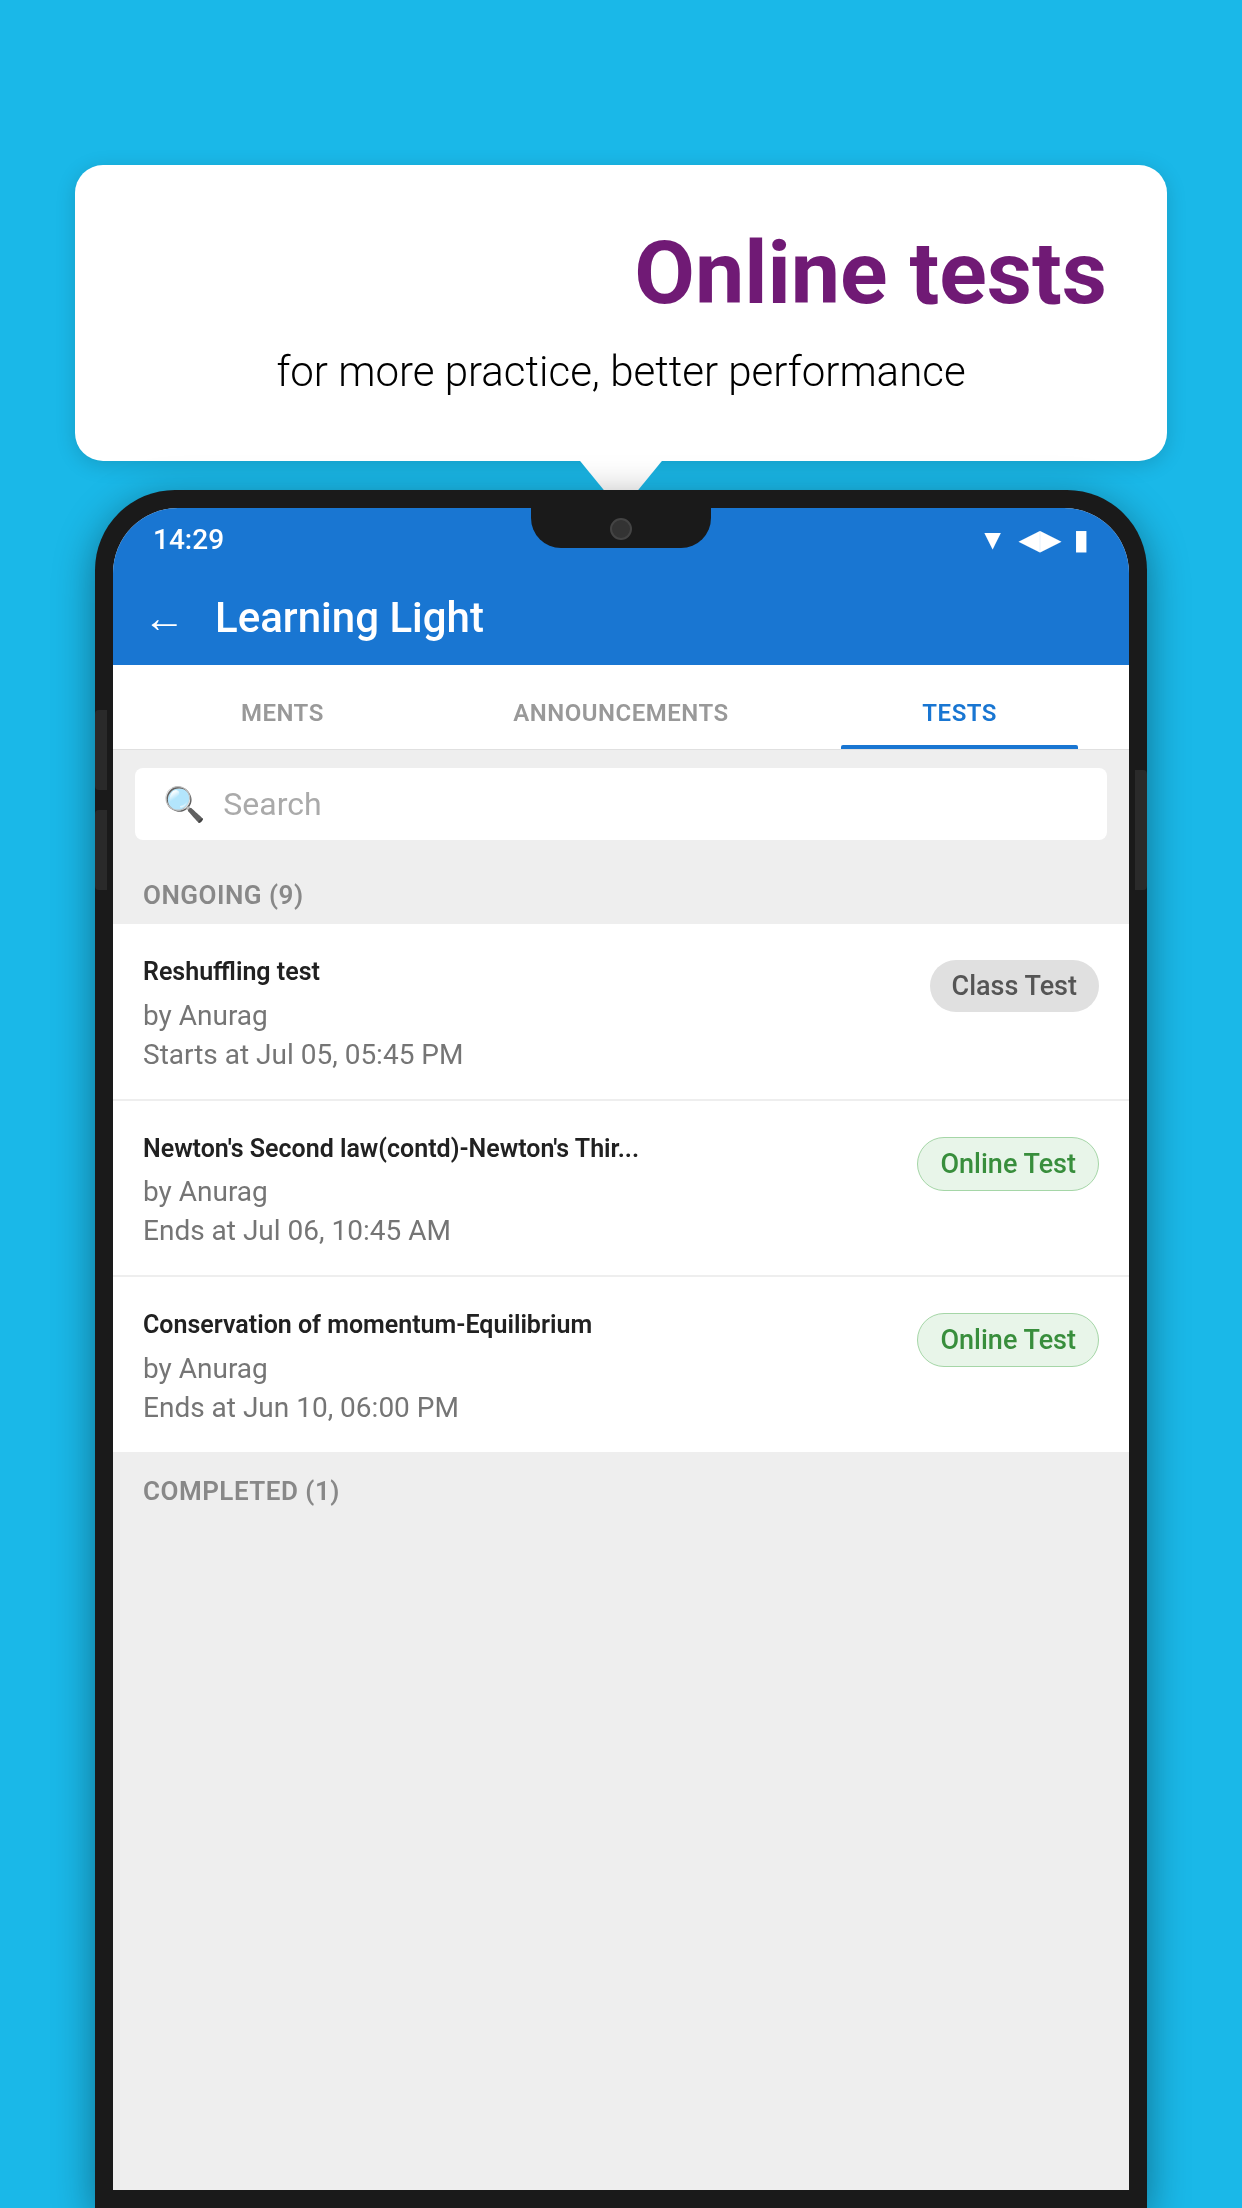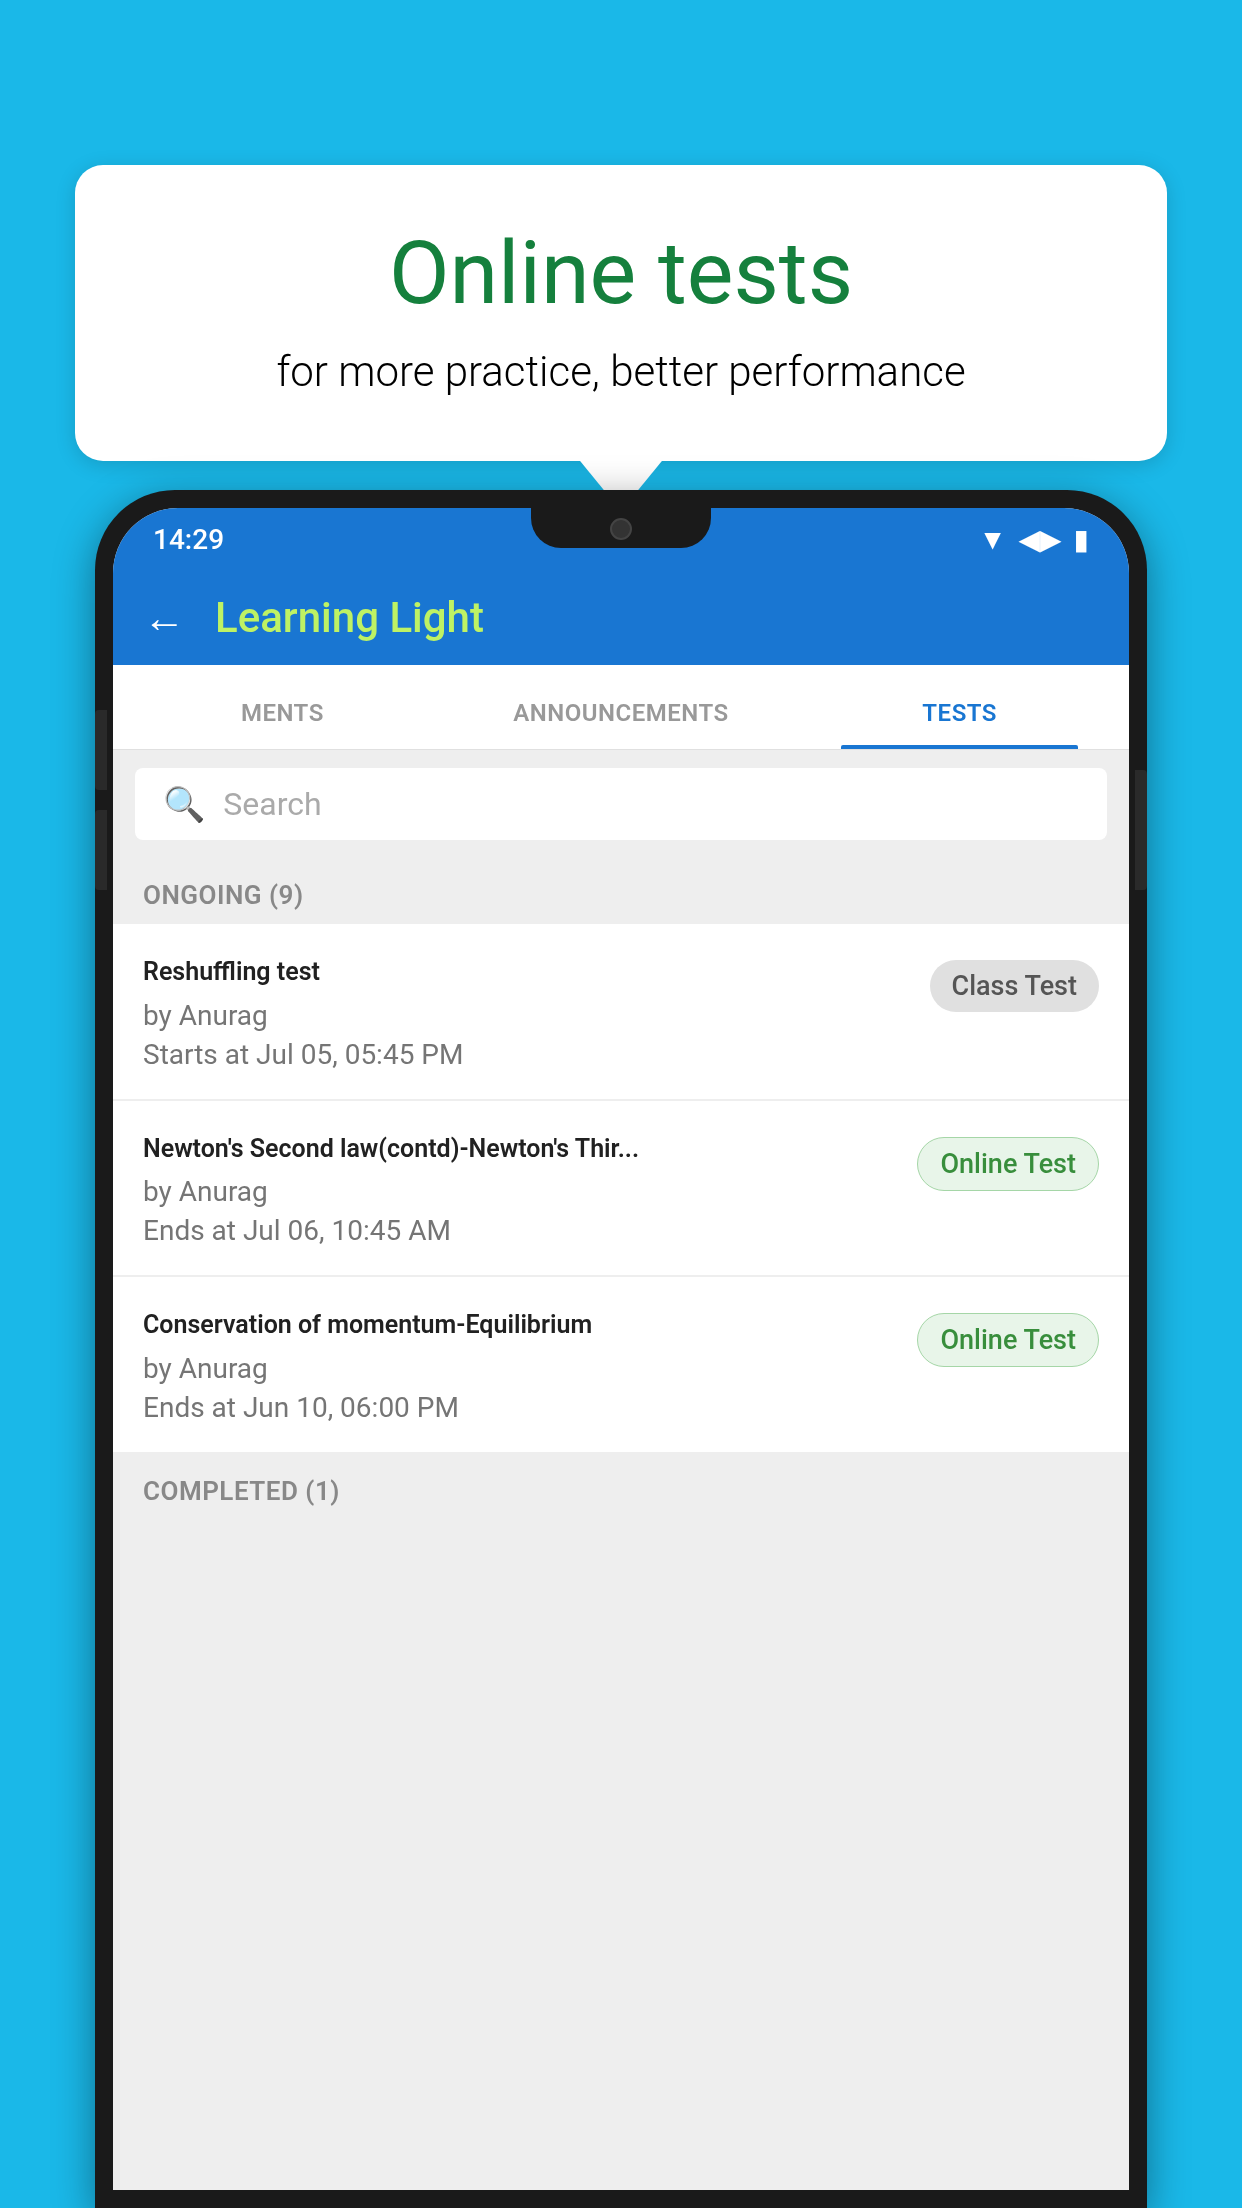--- a/index.html
+++ b/index.html
@@ -32,24 +32,25 @@
       left: 50%;
       transform: translateX(-50%);
       width: 0;
       height: 0;
       border-left: 45px solid transparent;
       border-right: 45px solid transparent;
       border-top: 55px solid #ffffff;
     }
     .speech-bubble-title {
       font-size: 88px;
-      font-weight: 400;
-      color: #15803d;
+      font-weight: 700;
+      color: #701a75;
       line-height: 1.1;
       margin-bottom: 25px;
+      text-align: right;
     }
     .speech-bubble-subtitle {
       font-size: 42px;
       color: #000000;
       font-weight: 300;
     }
 
     
     .phone-frame {
       position: absolute;
@@ -131,21 +132,21 @@
       align-items: center;
       padding: 0 30px;
       gap: 30px;
       flex-shrink: 0;
     }
     .back-arrow {
       color: white;
       font-size: 42px;
     }
     .app-title {
-      color: #bef264;
+      color: #ffffff;
       font-size: 42px;
       font-weight: 500;
     }
 
     
     .tab-bar {
       background: #ffffff;
       height: 85px;
       display: flex;
       align-items: flex-end;

